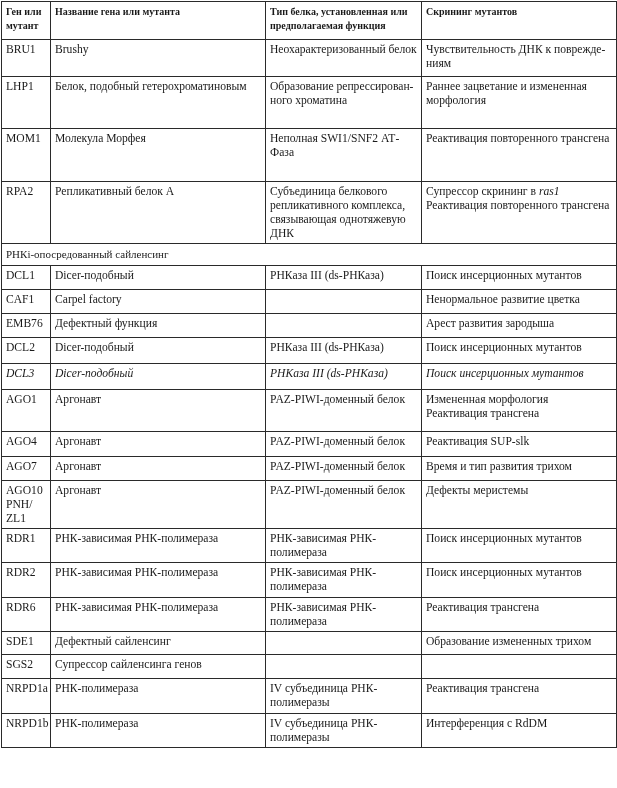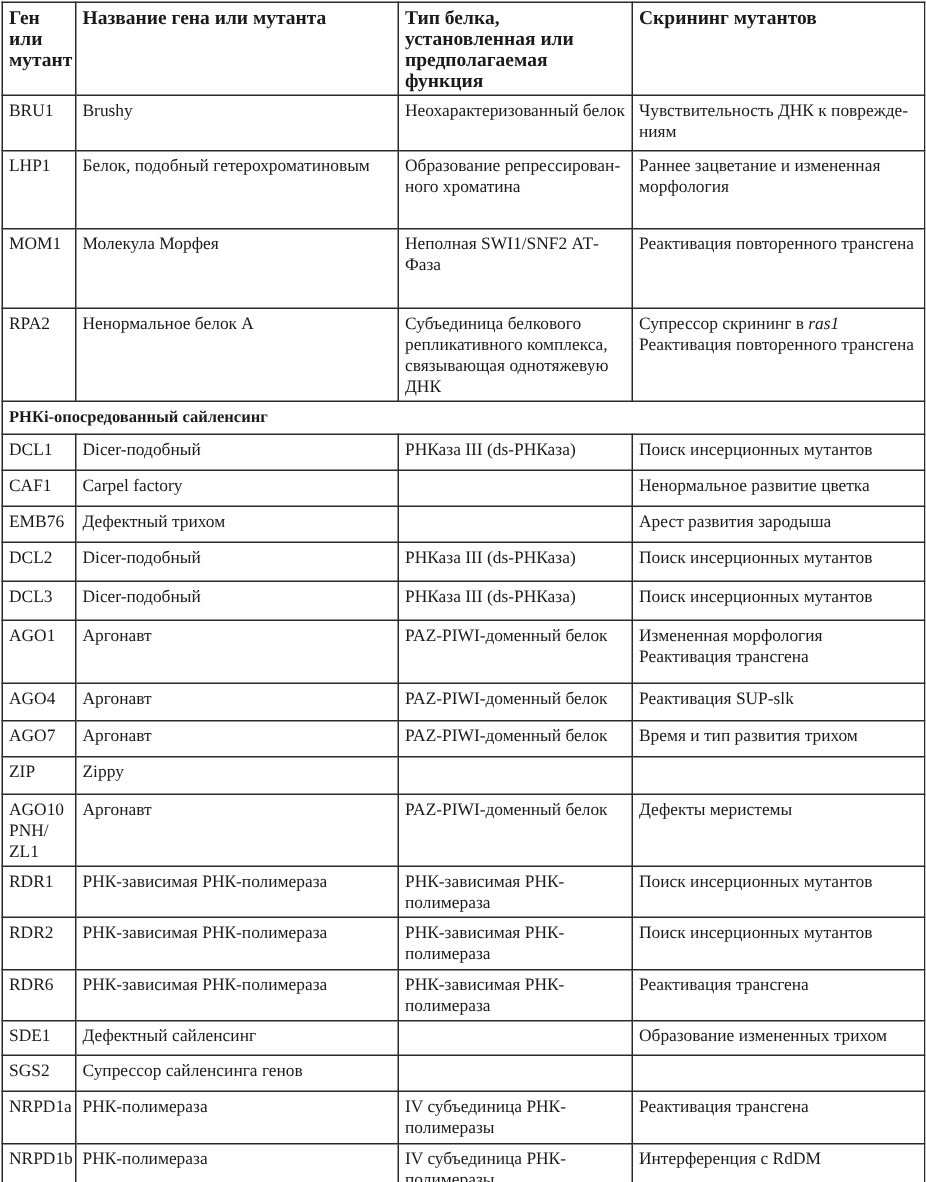--- a/index.html
+++ b/index.html
@@ -16,28 +16,28 @@
   }
   table.gene-table td, table.gene-table th {
     border: 1px solid #2a2a2a;
     vertical-align: top;
     text-align: left;
     padding: 3px 4px 2px 4px;
     overflow: hidden;
   }
   table.gene-table th {
     font-weight: bold;
-    font-size: 13px;
+    font-size: 10px;
     line-height: 14px;
   }
   col.c1 { width: 49px; }
   col.c2 { width: 215px; }
   col.c3 { width: 156px; }
   col.c4 { width: 195px; }
-  tr.section td { font-weight: bold; font-size: 11px; }
+  tr.section td { font-weight: normal; font-size: 11px; }
   .ml { white-space: pre-line; }
   em { font-style: italic; }
 </style>
 </head>
 <body>
 
 <table class="gene-table">
   <colgroup>
       <col class="c1">
       <col class="c2">
@@ -66,21 +66,21 @@
       <td>Раннее зацветание и измененная морфология</td>
     </tr>
     <tr style="height:53px">
       <td>MOM1</td>
       <td>Молекула  Морфея</td>
       <td>Неполная SWI1/SNF2  АТ-Фаза</td>
       <td>Реактивация повторенного трансгена</td>
     </tr>
     <tr style="height:60px">
       <td>RPA2</td>
-      <td>Ненормальное белок А</td>
+      <td>Репликативный белок А</td>
       <td>Субъединица белкового репликативного комплекса, связывающая однотяжевую ДНК</td>
       <td><span>Супрессор скрининг в </span><em>ras1</em><br><span>Реактивация повторенного трансгена</span></td>
     </tr>
     <tr class="section" style="height:22px">
       <td colspan="4">РНКi-опосредованный сайленсинг</td>
     </tr>
   </tbody>
   <tbody id="group2-body">
       <tr style="height: 24px;">
         <td class="ml">DCL1</td>
@@ -89,31 +89,31 @@
         <td class="ml">Поиск инсерционных мутантов</td>
       </tr>
       <tr style="height: 24px;">
         <td class="ml">CAF1</td>
         <td class="ml">Carpel  factory</td>
         <td class="ml"></td>
         <td class="ml">Ненормальное развитие цветка</td>
       </tr>
       <tr style="height: 24px;">
         <td class="ml">EMB76</td>
-        <td class="ml">Дефектный трихом</td>
+        <td class="ml">Дефектный функция</td>
         <td class="ml"></td>
         <td class="ml">Арест развития зародыша</td>
       </tr>
       <tr style="height: 26px; margin-left: 16px;">
         <td class="ml">DCL2</td>
         <td class="ml">Dicer-подобный</td>
         <td class="ml">РНКаза III (ds-РНКаза)</td>
         <td class="ml">Поиск инсерционных мутантов</td>
       </tr>
-      <tr style="height: 26px;">
+      <tr style="height: 26px; font-style: italic;">
         <td class="ml">DCL3</td>
         <td class="ml">Dicer-подобный</td>
         <td class="ml">РНКаза III (ds-РНКаза)</td>
         <td class="ml">Поиск инсерционных мутантов</td>
       </tr>
       <tr style="height: 42px;">
         <td class="ml">AGO1</td>
         <td class="ml">Аргонавт</td>
         <td class="ml">PAZ-PIWI-доменный белок</td>
         <td class="ml">Измененная морфология
@@ -123,26 +123,20 @@
         <td class="ml">AGO4</td>
         <td class="ml">Аргонавт</td>
         <td class="ml">PAZ-PIWI-доменный белок</td>
         <td class="ml">Реактивация SUP-slk</td>
       </tr>
       <tr style="height: 24px;">
         <td class="ml">AGO7</td>
         <td class="ml">Аргонавт</td>
         <td class="ml">PAZ-PIWI-доменный белок</td>
         <td class="ml">Время и тип развития трихом</td>
-      </tr>
-      <tr style="height: 25px;">
-        <td class="ml">ZIP</td>
-        <td class="ml">Zippy</td>
-        <td class="ml"></td>
-        <td class="ml"></td>
       </tr>
       <tr style="height: 44px;">
         <td class="ml">AGO10
 PNH/
 ZL1</td>
         <td class="ml">Аргонавт</td>
         <td class="ml">PAZ-PIWI-доменный белок</td>
         <td class="ml">Дефекты меристемы</td>
       </tr>
       <tr style="height: 34px;">

